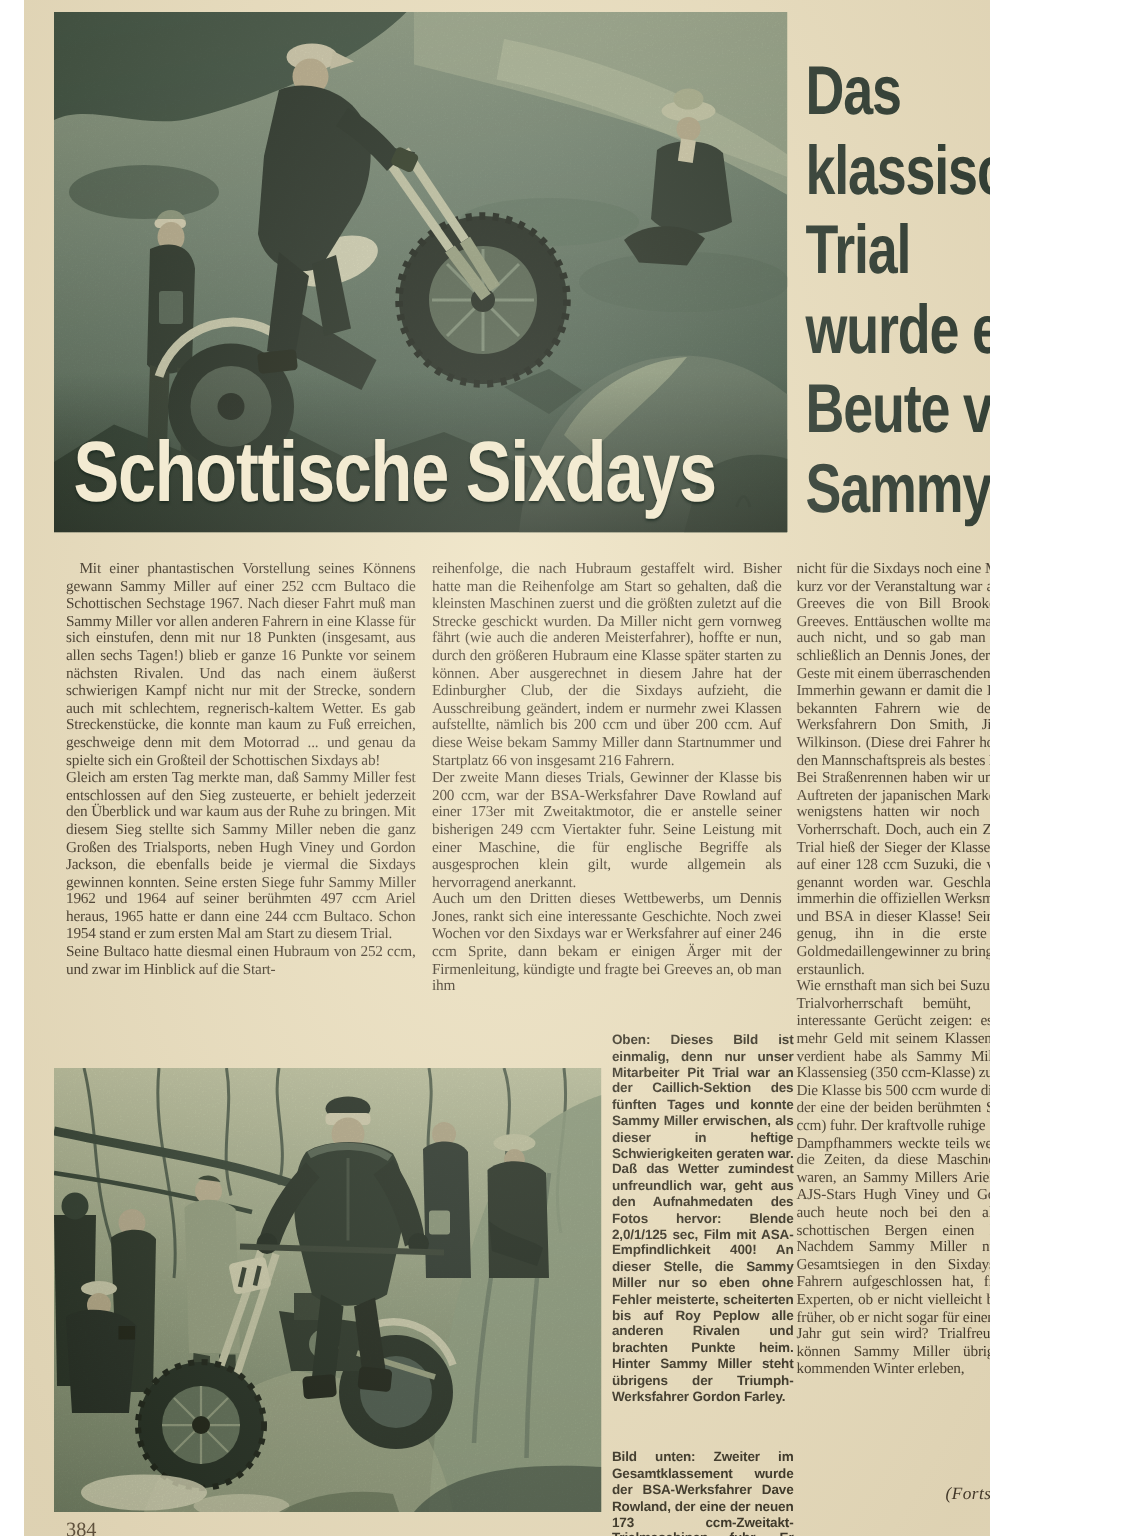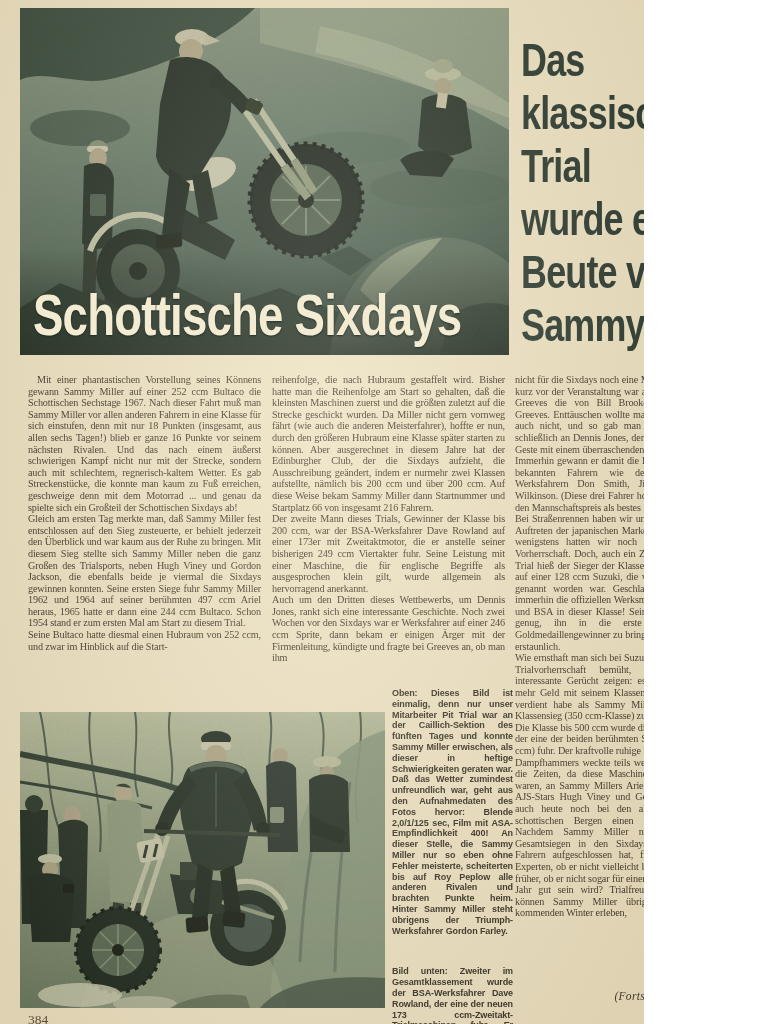--- a/index.html
+++ b/index.html
@@ -1,17 +1,17 @@
 <!DOCTYPE html>
 <html><head>
 <meta charset="utf-8">
 <style>
   html,body{margin:0;padding:0;}
   .page{position:relative;width:644px;height:1024px;background:#ece1c3;overflow:hidden;
-        font-family:"Liberation Serif","DejaVu Serif",serif;}
+        font-family:"Liberation Serif","DejaVu Serif",serif;margin-left:16px;}
   .page::after{content:"";position:absolute;inset:0;pointer-events:none;
         background:radial-gradient(ellipse at 50% 40%, rgba(255,250,230,.25), rgba(120,100,60,.12) 95%);}
   .photo{position:absolute;overflow:hidden;}
   .photo svg{display:block;width:100%;height:100%;}
   .photo-top{left:20px;top:8px;width:489px;height:347px;}
   .photo-bottom{left:20px;top:712px;width:365px;height:296px;}
   .banner{position:absolute;left:13px;top:279px;z-index:5;
         font-family:"Liberation Sans","DejaVu Sans",sans-serif;font-weight:700;
         font-size:57px;line-height:1;letter-spacing:-1px;color:#f3ebd2;
         transform:scaleX(.80);transform-origin:left top;white-space:nowrap;

